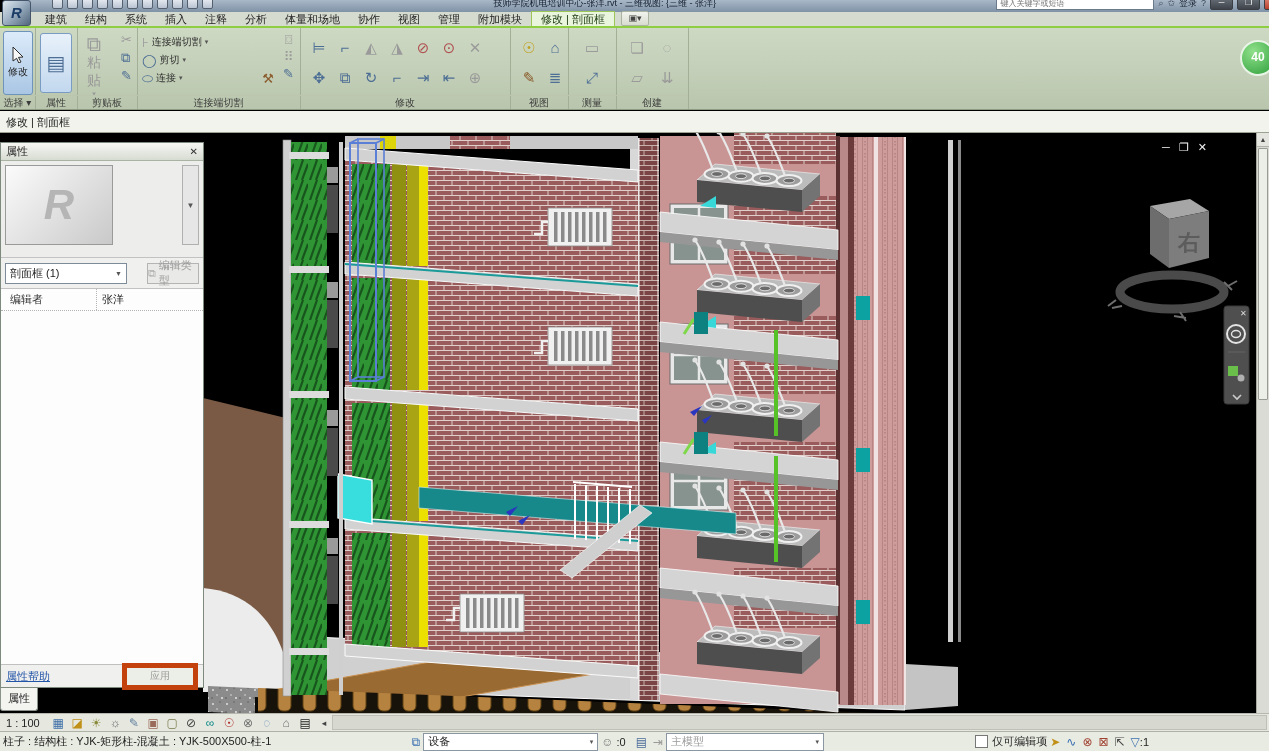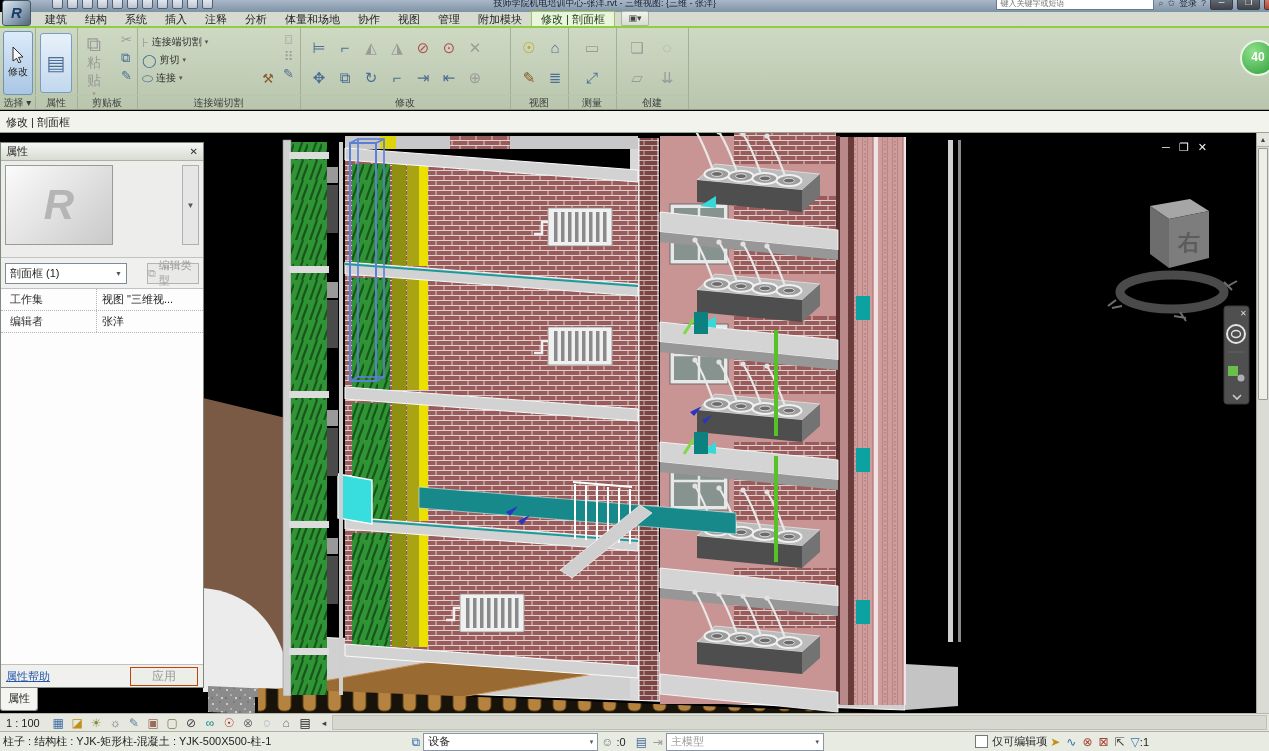--- a/index.html
+++ b/index.html
@@ -67,21 +67,21 @@
   .type-select .drop{margin-left:auto}
   .edit-type{height:19px;flex:1;border:1px solid #b4b4b4;background:#e9e9e7;color:#9a9a9a;font-size:11px;display:flex;align-items:center;justify-content:center;gap:3px}
   .sec-head{height:18px;background:linear-gradient(#eceee8,#d4d8cc);border-bottom:1px solid #b4b8ac;display:flex;align-items:center;padding:0 5px;font-weight:bold;font-size:11px}
   .sec-head .chev{margin-left:auto;font-size:9px;color:#444}
   .prow{height:21px;display:flex;border-bottom:1px dotted #b4b4b4;background:#fdfdfd;font-size:11px}
   .prow .pl{width:96px;padding:3px 0 0 9px;box-sizing:border-box;border-right:1px dotted #b4b4b4;color:#333}
   .prow .pv{flex:1;padding:3px 0 0 5px;color:#222;white-space:nowrap;overflow:hidden}
   .pal-fill{flex:1;background:#fdfdfd}
   .pal-foot{height:22px;border-top:1px solid #c0c0c0;display:flex;align-items:center;padding:0 5px;background:#f0f0ee}
   .help-link{color:#2456a8;text-decoration:underline;font-size:11px}
-  .apply-btn{margin-left:auto;width:66px;height:17px;border:1px solid #c2410c;background:#ecetheir;background:#eceee8;color:#9a9a9a;font-size:12px;text-align:center;line-height:16px}
+  .apply-btn{margin-left:auto;width:66px;height:17px;border:5px solid #c2410c;background:#ecetheir;background:#eceee8;color:#9a9a9a;font-size:10px;text-align:center;line-height:16px}
   .pal-tabs{position:absolute;top:688px;left:0;height:23px;display:flex;z-index:40;font-size:11px}
   .ptab{height:22px;line-height:21px;padding:0 7px;background:#e4e6de;border:1px solid #8a948a;border-top:none;border-radius:0 0 3px 3px;white-space:nowrap}
   .ptab.active{background:#f4f5f1}
   
   .viewbar{position:absolute;top:713px;left:0;width:1269px;height:18px;background:#e6e8e0;border-top:1px solid #b6b8b0;
            display:flex;align-items:center;gap:2px;padding-left:6px;box-sizing:border-box}
   .vb-scale{font-size:11px;color:#222;margin-right:8px;white-space:nowrap}
   .vb-ico{width:17px;text-align:center;font-size:12px;line-height:16px}
   .vb-ico:nth-of-type(1){color:#5a6a7a}.vb-ico:nth-of-type(2){color:#3f6fa8}
   .vb-ico:nth-of-type(3){color:#c09018}.vb-ico:nth-of-type(4){color:#8a8a3a}
@@ -600,24 +600,20 @@
     <div class="type-select">
       <span>剖面框 (1)</span>
         <span class="drop">▼</span>
     </div>
     <div class="edit-type">
       <span style="color:#b0b0b0">⧉</span>
         <span>编辑类型</span>
     </div>
   </div>
   <div class="prow">
-    <div class="pl">工作集</div>
-    <div class="pv">视图 "三维视...</div>
-  </div>
-  <div class="prow">
     <div class="pl">编辑者</div>
     <div class="pv">张洋</div>
   </div>
   <div class="pal-fill"></div>
   <div class="pal-foot">
     <span class="help-link">属性帮助</span>
     <span class="apply-btn">应用</span>
   </div>
 </div>
 <div class="pal-tabs">

